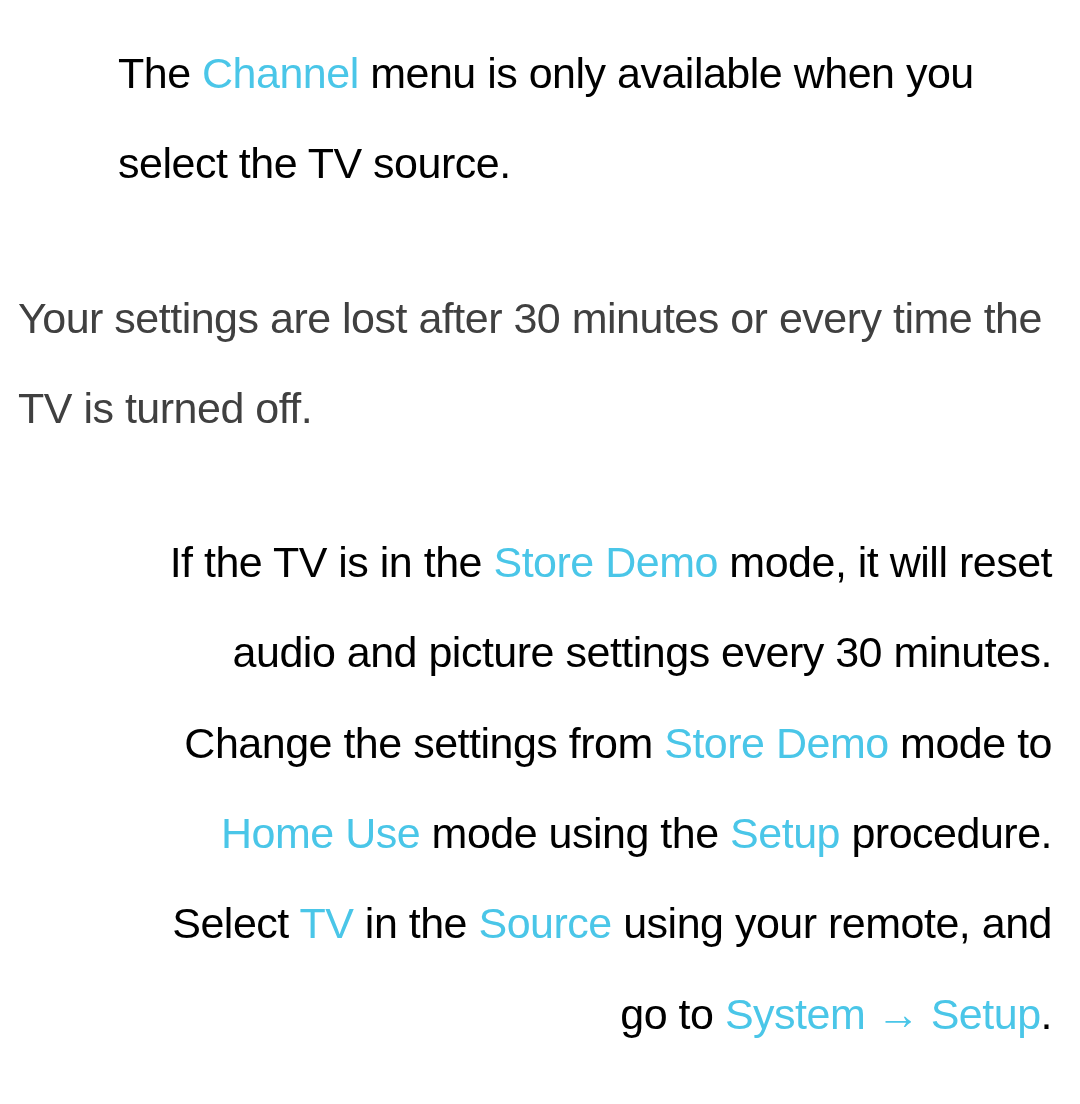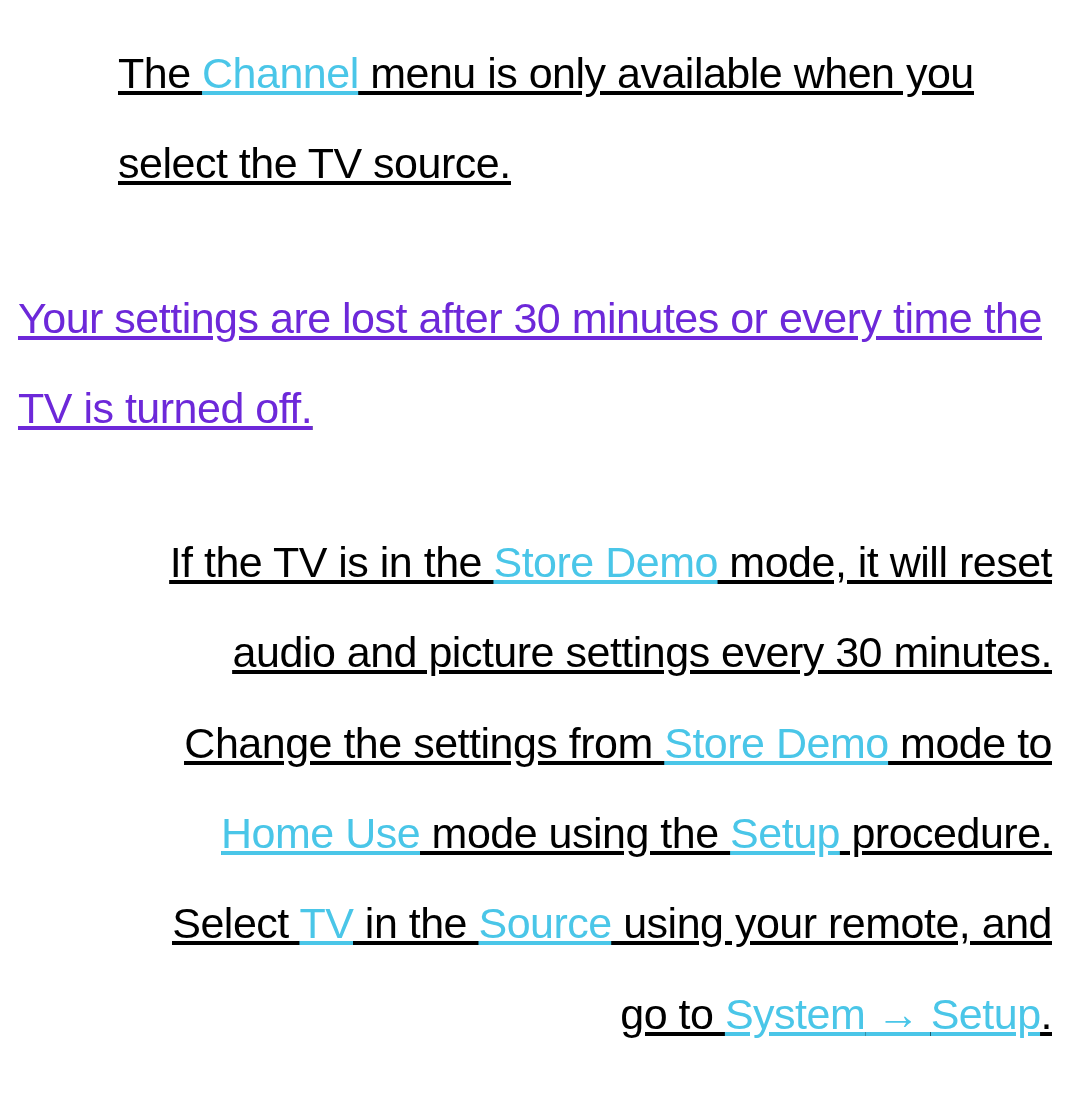--- a/index.html
+++ b/index.html
@@ -1,35 +1,35 @@
 <!DOCTYPE html>
 <html><head>
   <meta charset="utf-8">
   <style>
-    * { margin: 0; padding: 0; box-sizing: border-box; text-decoration: underline; }
+    * { margin: 0; padding: 0; box-sizing: border-box; }
     body {
       width: 1080px;
       height: 1104px;
       background: #ffffff;
       font-family: Arial, Helvetica, sans-serif;
       font-size: 43px;
       line-height: 2.1;
       color: #000000;
       letter-spacing: -0.5px;
     }
     .para-indented {
       padding-left: 118px;
       padding-right: 28px;
       padding-top: 28px;
     }
     .para-flush {
       padding-left: 18px;
       padding-right: 28px;
       padding-top: 64px;
-      color: #6d28d9;
+      color: #404040;
     }
     .para-indented-2 {
       padding-left: 118px;
       padding-right: 28px;
       padding-top: 64px;
       text-align: right;
     }
     .accent { color: #4ac6e8; }
     .arrow { color: #4ac6e8; }
   </style>

